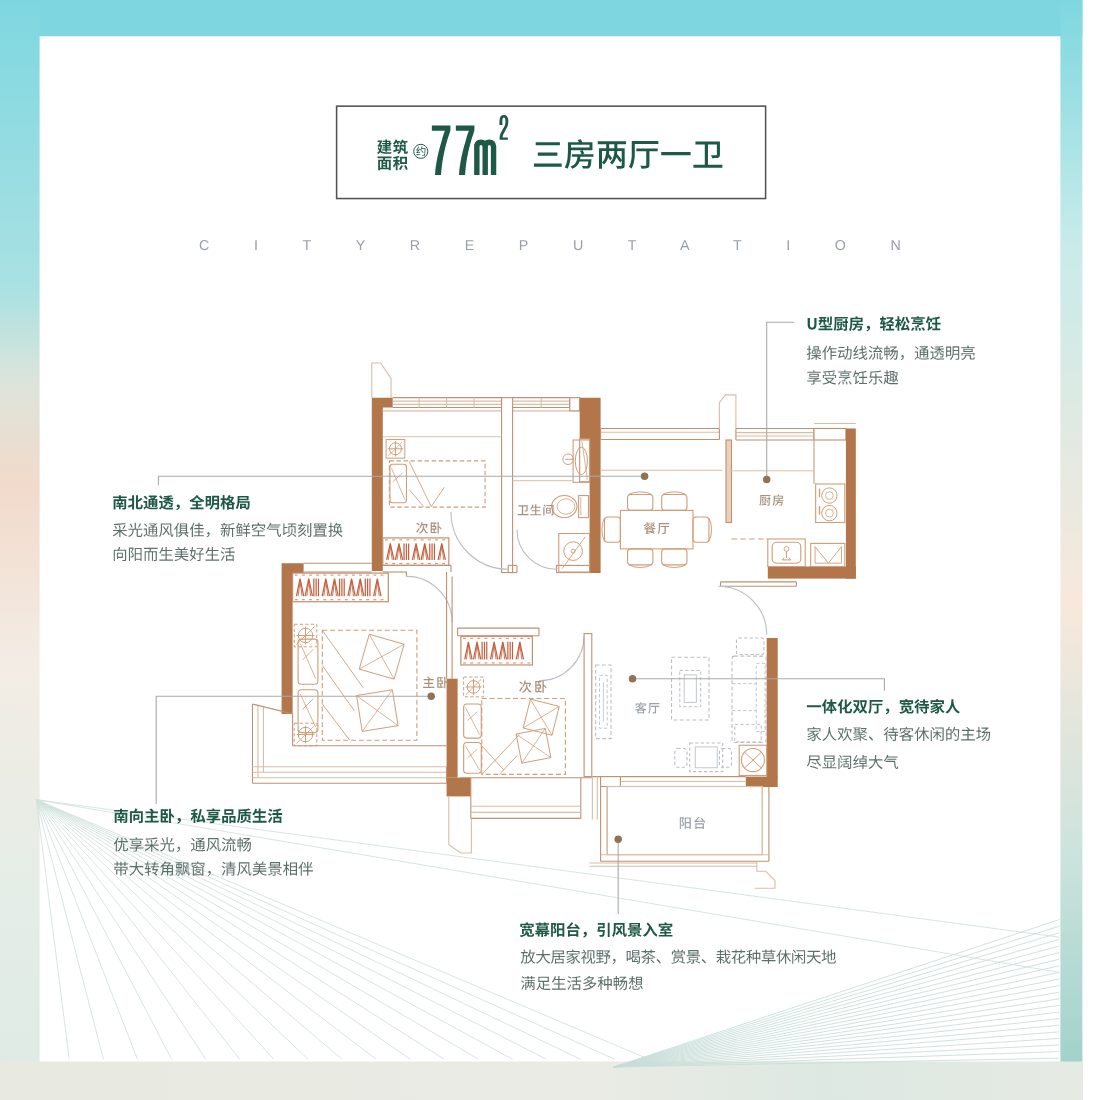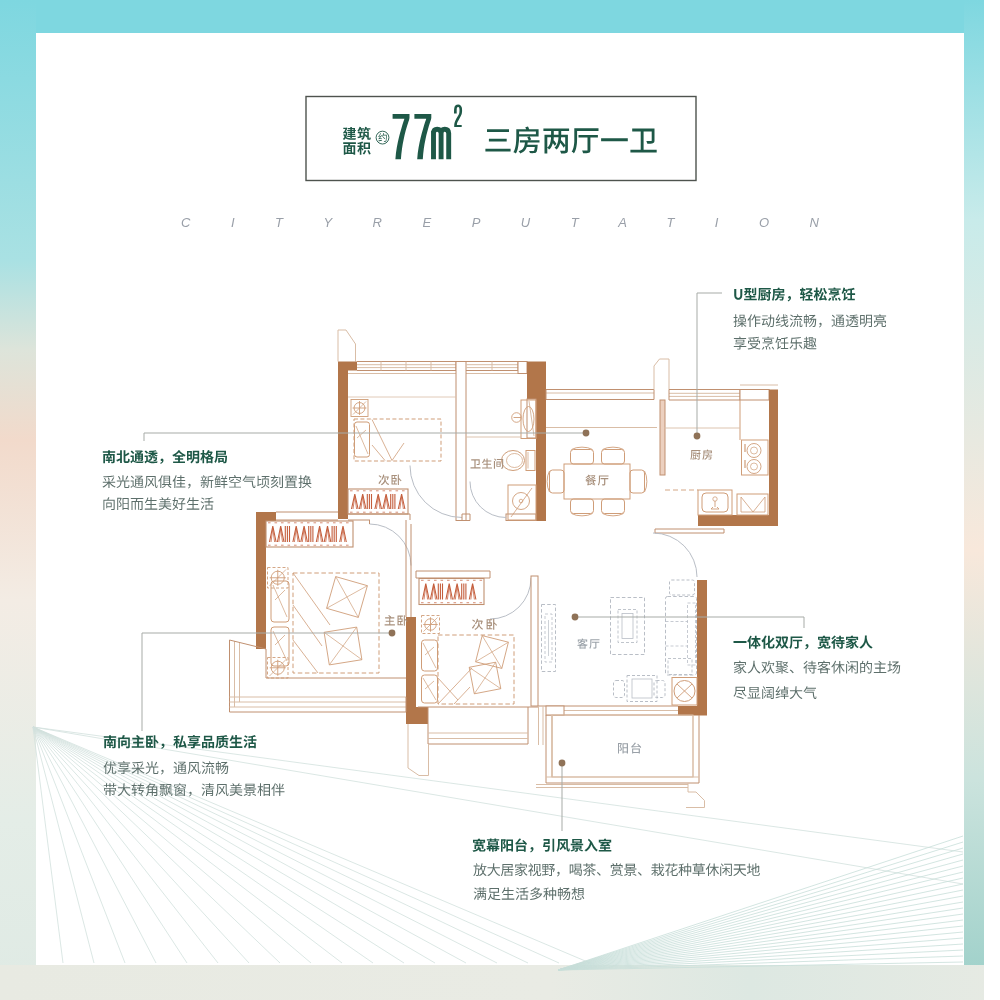--- a/index.html
+++ b/index.html
@@ -1,14 +1,14 @@
 <!DOCTYPE html>
 <html><head><meta charset="utf-8"><style>
 html,body{margin:0;padding:0;background:#fff;}
-.page{position:relative;width:984px;height:1000px;overflow:hidden;font-family:"Liberation Sans",sans-serif;font-style:italic;}
+.page{position:relative;width:984px;height:1000px;overflow:hidden;font-family:"Liberation Sans",sans-serif;}
 </style></head><body>
 <div class="page">
 <svg width="1000" height="1000" viewBox="0 0 1000 1000">
 <defs>
 <linearGradient id="gL" x1="0" y1="0" x2="0" y2="1">
 <stop offset="0" stop-color="#7ed7e0"></stop>
           <stop offset="0.26" stop-color="#a9e1e3"></stop>
 <stop offset="0.35" stop-color="#dde4da"></stop>
           <stop offset="0.44" stop-color="#f2dacb"></stop>
 <stop offset="0.60" stop-color="#f3ece4"></stop>

